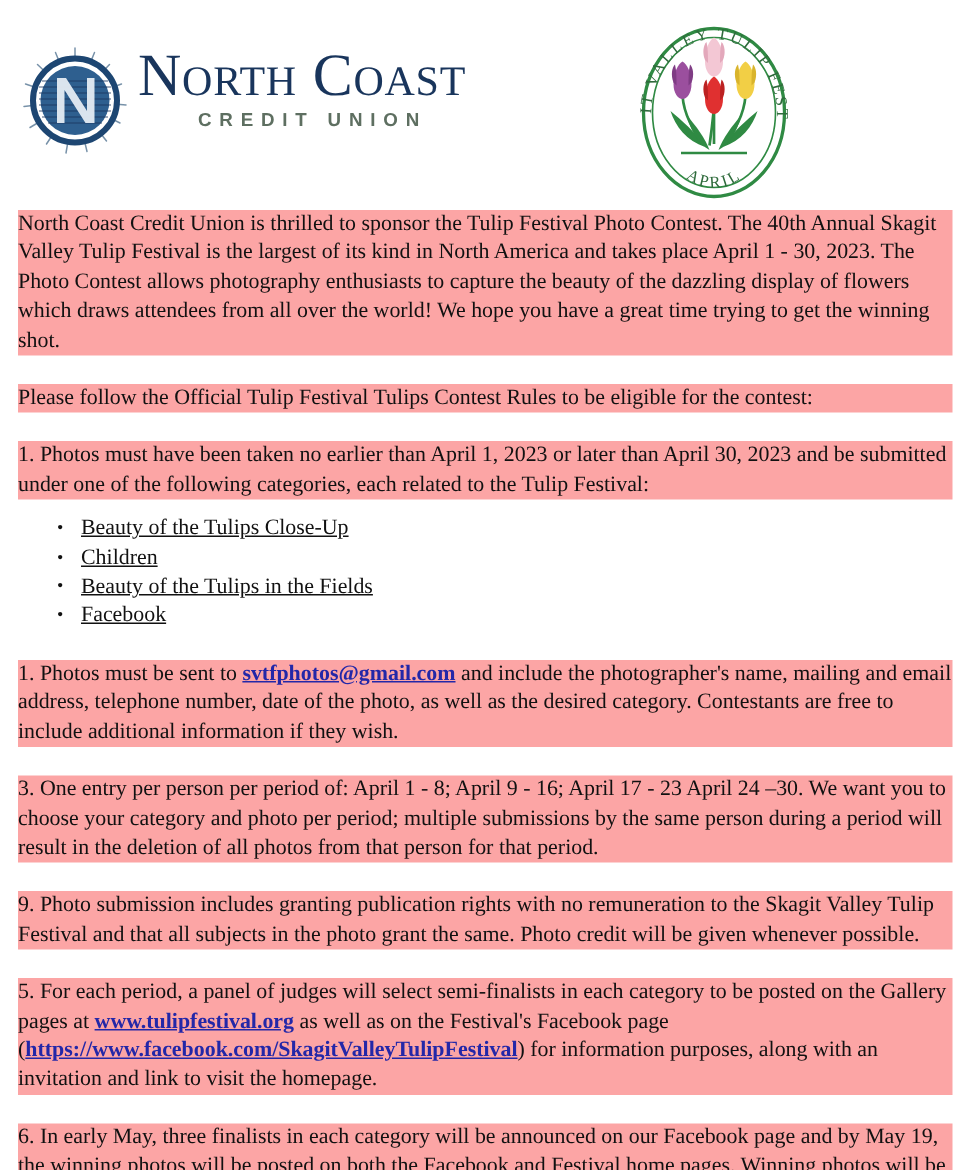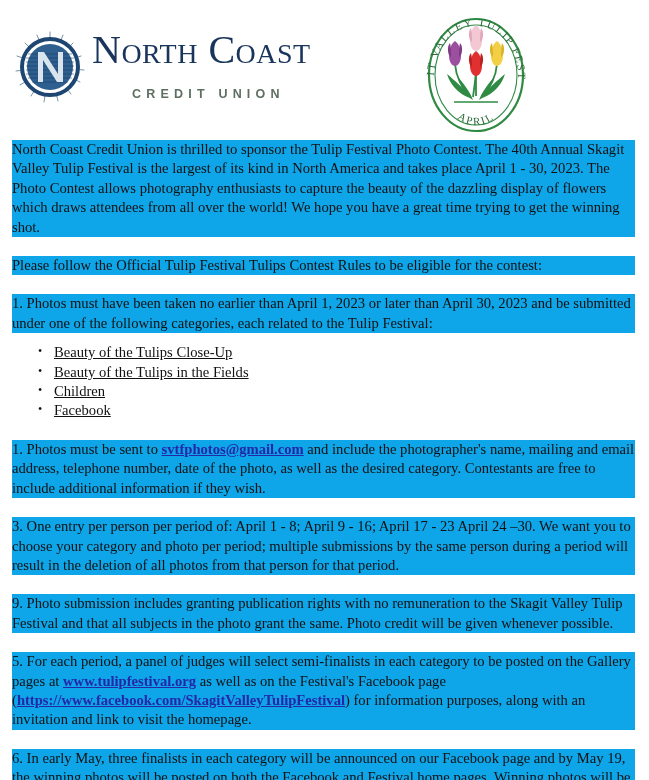--- a/index.html
+++ b/index.html
@@ -50,21 +50,21 @@
     font-weight: 400;
     white-space: nowrap;
   }
   .ncu-sub {
     font-family: "Liberation Sans", "DejaVu Sans", sans-serif;
     font-size: 12.5px;
     letter-spacing: 5.2px;
     color: #5e6f61;
     font-weight: 700;
     text-align: center;
-    margin-top: 17px;
+    margin-top: 3px;
     margin-left: 14px;
     white-space: nowrap;
   }
 
   .svtf-logo {
     position: absolute;
     left: 420px;
     top: 14px;
     width: 112px;
     height: 122px;
@@ -75,21 +75,21 @@
     position: absolute;
     left: 0;
     top: 140px;
     width: 649px;
   }
   .para {
     margin: 0 14px 0 12px;
     font-size: 14.6px;
     line-height: 19.4px;
     text-align: left;
-    background: #0ea5e9;
+    background: #fca5a5;
   }
   .spacer {
     height: 19px;
   }
   .spacer-sm {
     height: 10px;
   }
   .bullets {
     margin: 0;
     padding: 0;
@@ -231,22 +231,22 @@
   <p class="para">Please follow the Official Tulip Festival Tulips Contest Rules to be eligible for the contest:</p>
 
   <div class="spacer"></div>
 
   <p class="para">1. Photos must have been taken no earlier than April 1, 2023 or later than April 30, 2023 and be submitted under one of the following categories, each related to the Tulip Festival:</p>
 
   <div class="spacer-sm"></div>
 
   <ul class="bullets">
     <li>Beauty of the Tulips Close-Up</li>
+    <li>Children</li>
     <li>Beauty of the Tulips in the Fields</li>
-    <li>Children</li>
     <li>Facebook</li>
   </ul>
 
   <div class="spacer"></div>
 
   <p class="para"><span>1. Photos must be sent to </span><a class="link" href="#">svtfphotos@gmail.com</a><span> and include the photographer's name, mailing and email address, telephone number, date of the photo, as well as the desired category. Contestants are free to include additional information if they wish.</span></p>
 
   <div class="spacer"></div>
 
   <p class="para">3. One entry per person per period of: April 1 - 8; April 9 - 16; April 17 - 23 April 24 –30. We want you to choose your category and photo per period; multiple submissions by the same person during a period will result in the deletion of all photos from that person for that period.</p>

